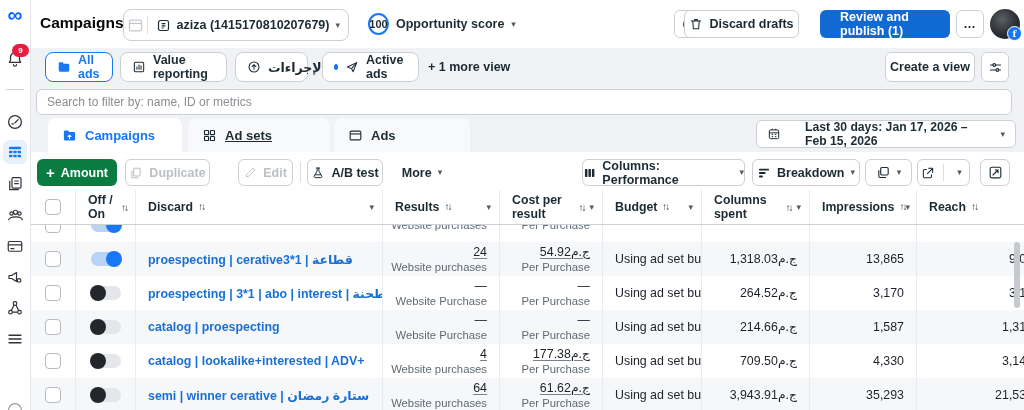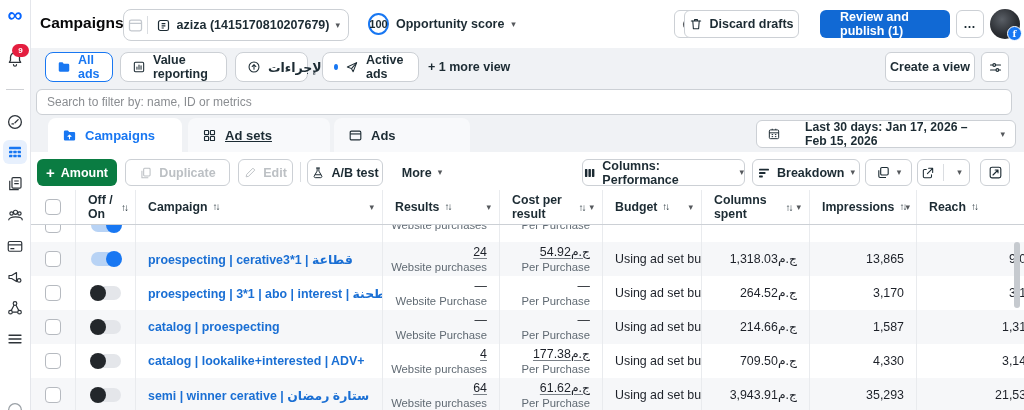--- a/index.html
+++ b/index.html
@@ -58,21 +58,21 @@
   #etab-ads{left:304px;width:136px;}
   #date-btn{position:absolute;left:726px;top:72px;width:260px;height:28px;border:1px solid #ccd0d5;border-radius:6px;background:#fff;display:flex;align-items:center;gap:24px;padding:0 10px;font-size:12.2px;font-weight:600;box-sizing:border-box;}
   #date-btn .caret{margin-left:auto;}
 
   
   #card{left:30px;top:152px;width:994px;height:258px;background:#fff;}
   .act-btn{position:absolute;top:7px;height:27px;border:1px solid #ccd0d5;border-radius:6px;background:#fff;display:flex;align-items:center;justify-content:center;gap:6px;font-size:12.5px;font-weight:600;color:#1c2b33;box-sizing:border-box;}
   .act-btn.disabled{color:#bcc0c4;}
   .act-btn.disabled svg{stroke:#bcc0c4;}
   #create-btn{left:7px;width:80px;background:#0a7c42;border:none;color:#fff;}
-  #dup-btn{left:95px;width:105px;}
+  #dup-btn{left:95px;width:85px;}
   #edit-btn{left:208px;width:55px;}
   #act-vdiv{position:absolute;left:270px;top:10px;width:1px;height:20px;background:#dadde1;}
   #ab-btn{left:277px;width:76px;}
   #more-btn{left:366px;width:52px;border:none;}
   #cols-btn{left:552px;width:163px;}
   #brk-btn{left:722px;width:108px;}
   #copies-btn{left:835px;width:47px;}
   #export-btn{left:887px;width:53px;padding:0;}
   #export-btn .half1{flex:1;display:flex;align-items:center;justify-content:center;height:100%;}
   #export-btn .vdiv{width:1px;height:17px;background:#dadde1;}
@@ -439,21 +439,21 @@
                   <div>On</div>
                 </div>
               </div>
               <div class="hright">
                 <span class="sort">↑↓</span>
               </div>
             </div>
             <div class="td c-name">
               <div class="hleft">
                 <div class="hlbl">
-                  <div>Campaign</div>
+                  <div>Discard</div>
                 </div>
                 <span class="sort">↑↓</span>
               </div>
               <span class="hcaret">▾</span>
             </div>
             <div class="td c-results">
               <div class="hleft">
                 <div class="hlbl">
                   <div>Results</div>
                 </div>

